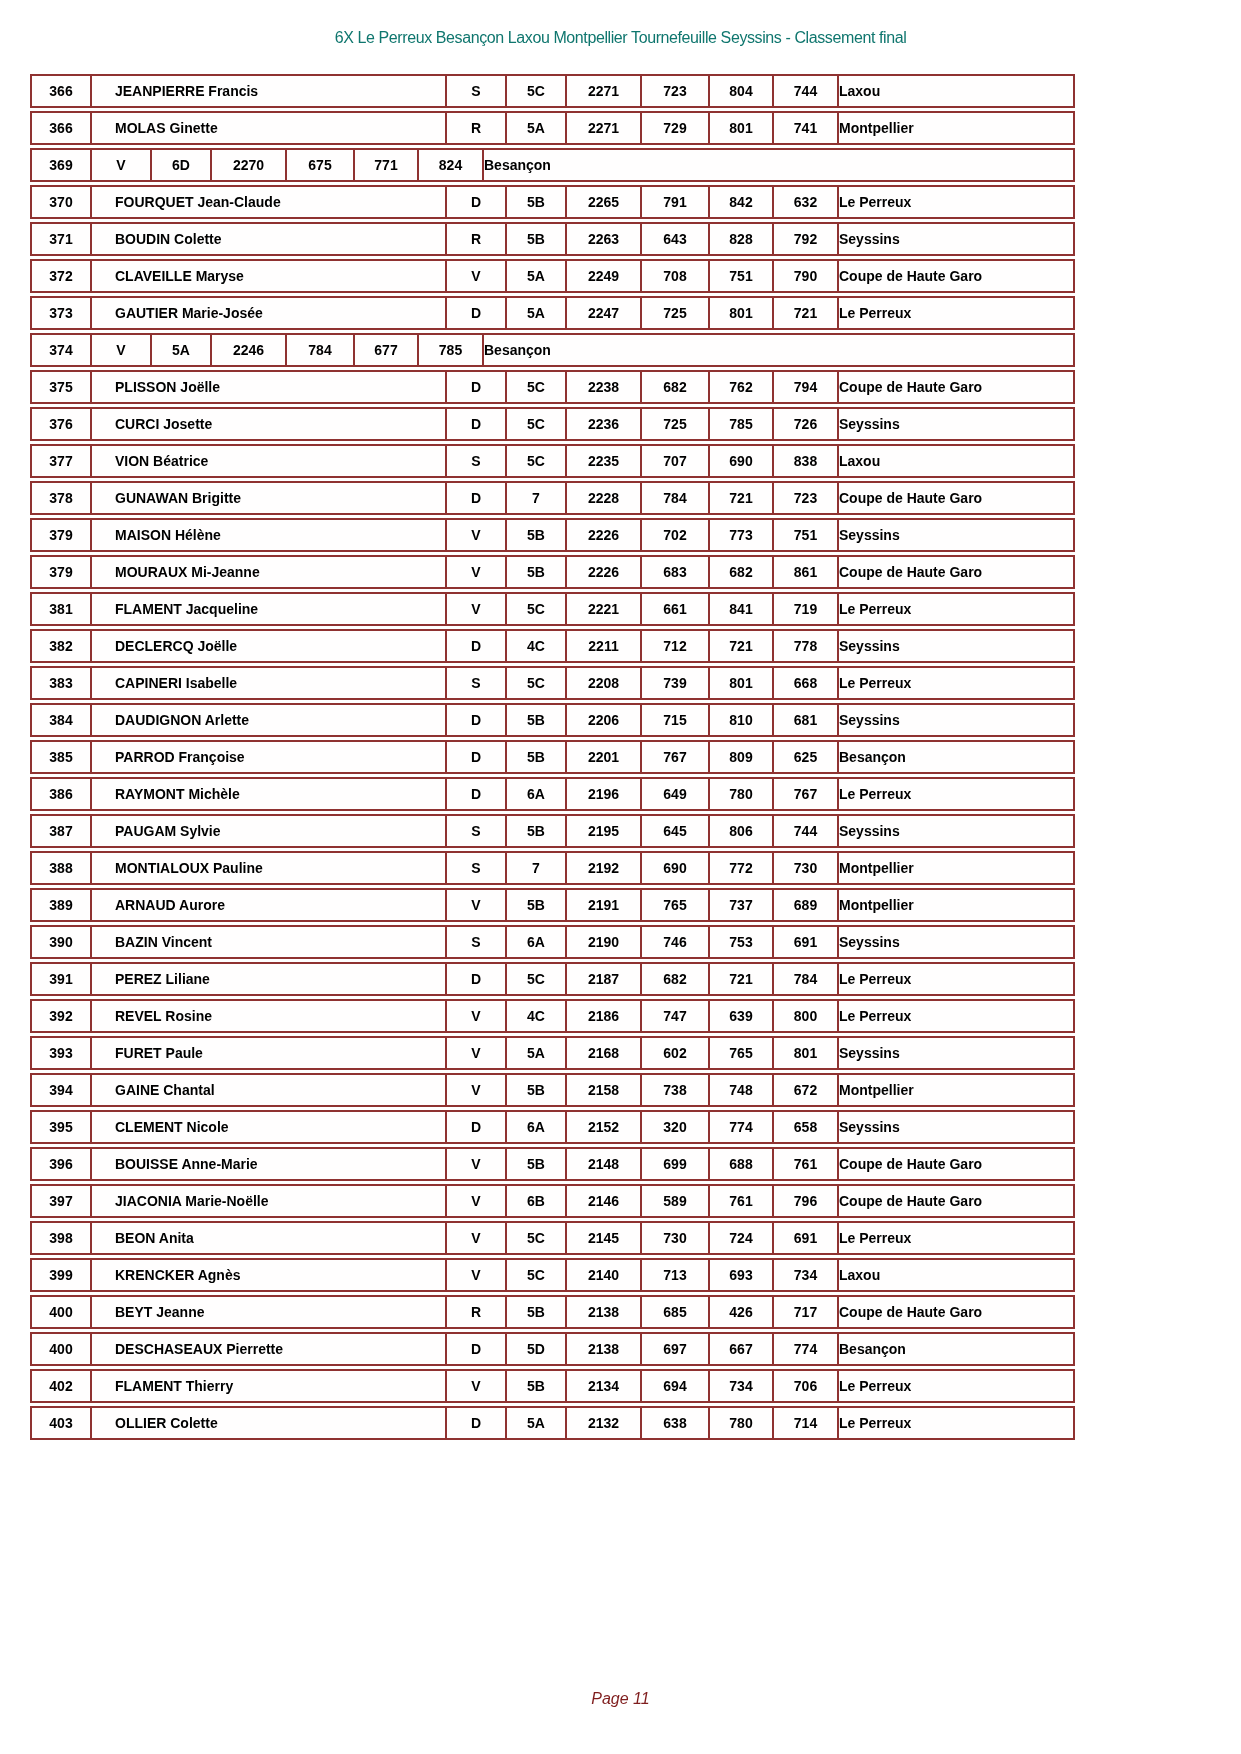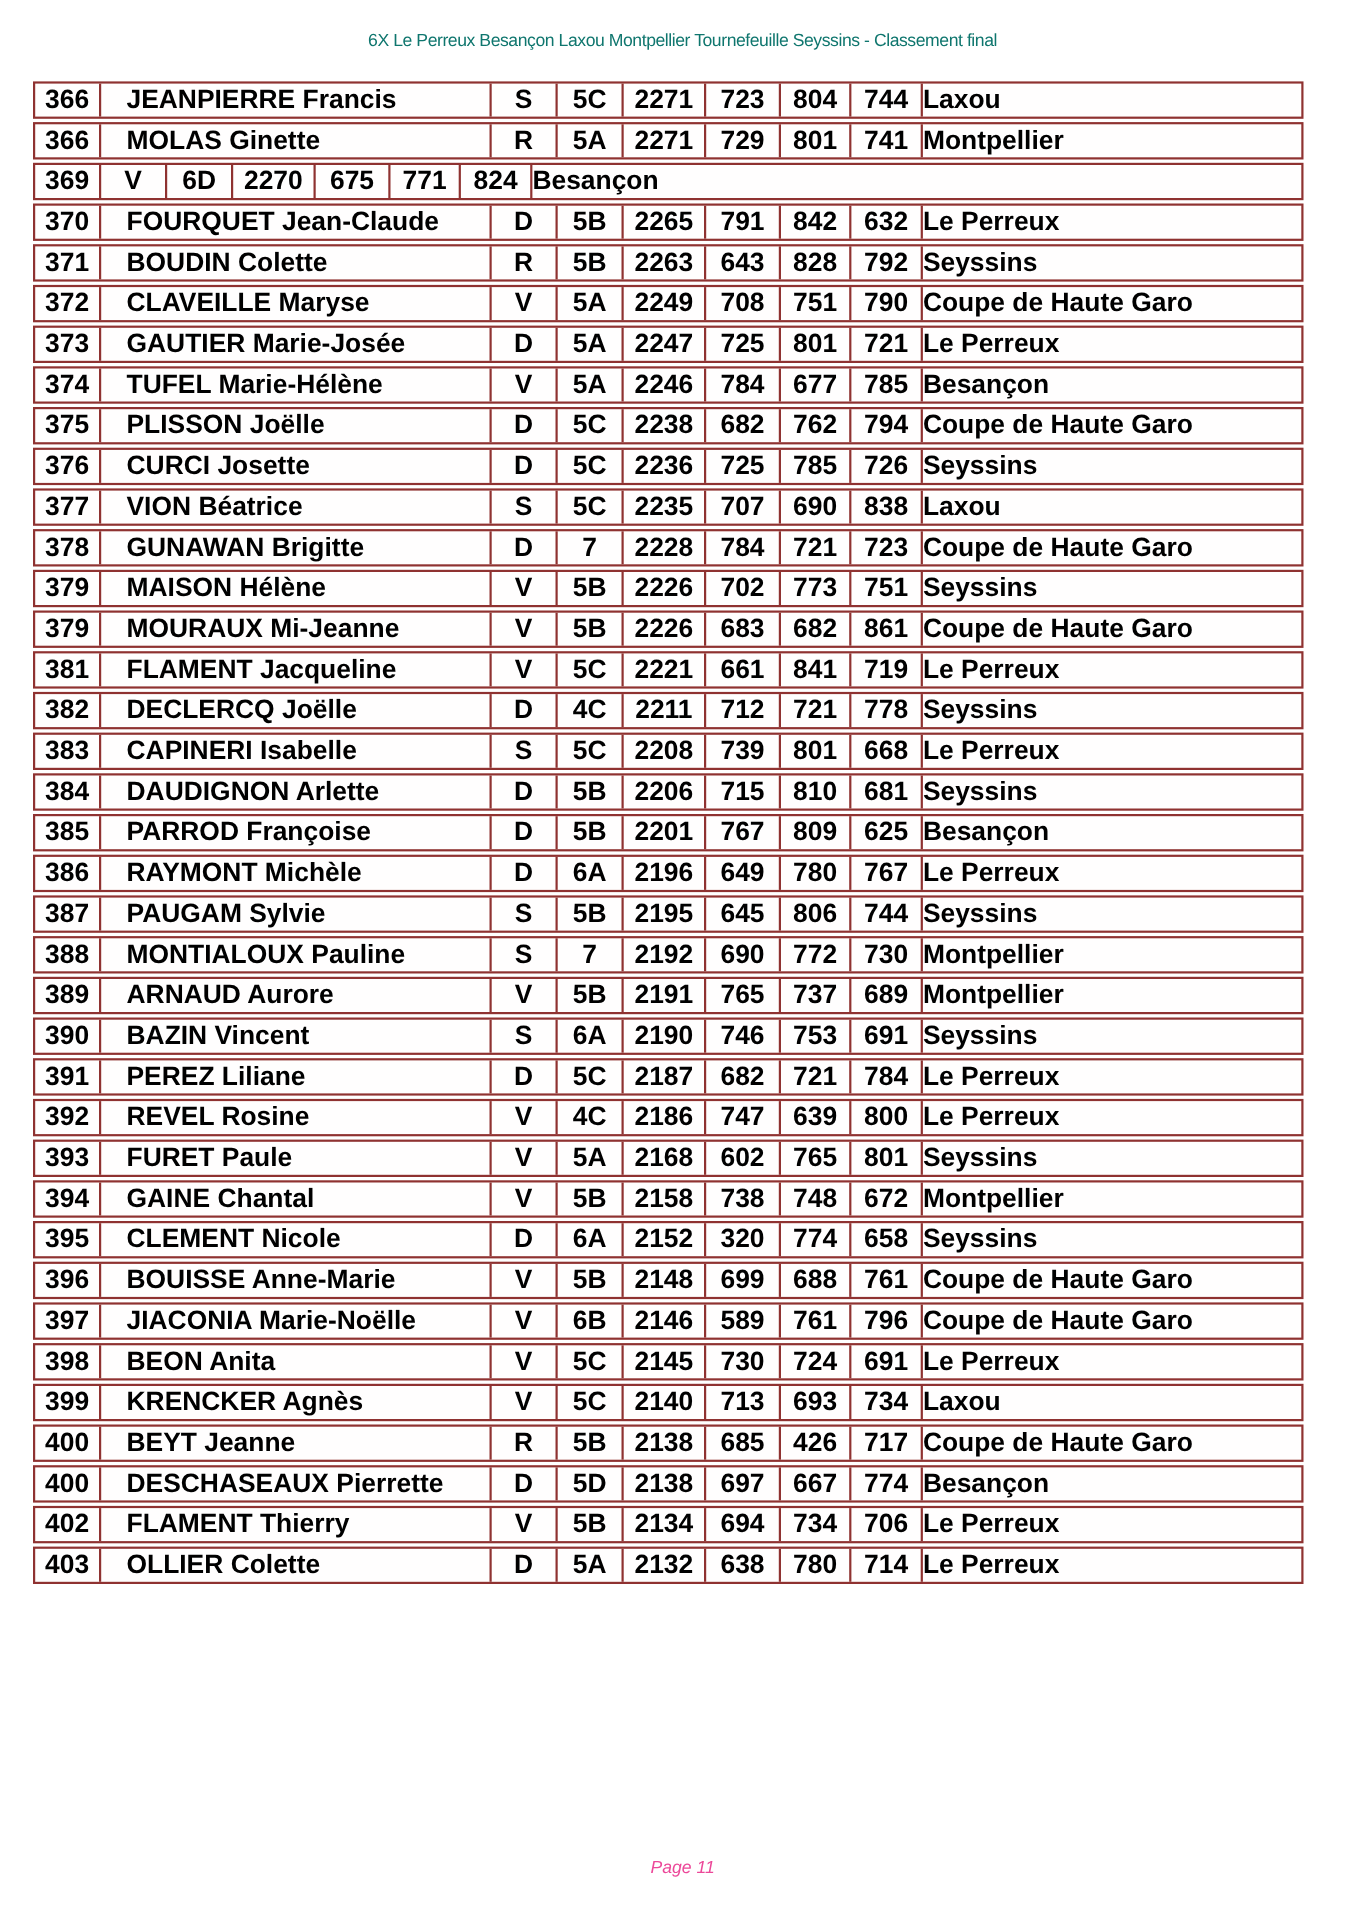--- a/index.html
+++ b/index.html
@@ -23,27 +23,27 @@
     font-weight:400;
   }
   .results-table{
     position:absolute;
     left:30px;top:74px;
     width:1045px;
   }
   .row{
     box-sizing:border-box;
     display:flex;
-    width:1155px;
+    width:1045px;
     height:34px;
     border:2px solid var(--maroon);
     margin-bottom:3px;
     background:#fffefe;
     font-weight:bold;
-    font-size:24px;
+    font-size:14px;
     color:var(--row-text);
   }
   .cell{
     box-sizing:border-box;
     display:flex;
     align-items:center;
     justify-content:center;
     border-left:2px solid var(--maroon);
     overflow:hidden;
     white-space:nowrap;
@@ -56,21 +56,21 @@
   .c-r1{width:68px;}
   .c-r2{width:64px;}
   .c-r3{width:65px;}
   .c-club{flex:1;justify-content:flex-start;}
   .page-footer{
     position:absolute;
     top:1690px;left:0;width:1241px;
     text-align:center;
     font-size:16px;
     font-style:italic;
-    color:#ec4899;
+    color:#7f1d1d;
   }
 </style>
 </head>
 <body>
 
 <div class="doc-title">6X Le Perreux Besançon Laxou Montpellier Tournefeuille Seyssins - Classement final</div>
 
 <div class="results-table">
     <div class="row">
       <div class="cell c-rank">366</div>
@@ -143,21 +143,20 @@
       <div class="cell c-cat">D</div>
       <div class="cell c-series">5A</div>
       <div class="cell c-total">2247</div>
       <div class="cell c-r1">725</div>
       <div class="cell c-r2">801</div>
       <div class="cell c-r3">721</div>
       <div class="cell c-club">Le Perreux</div>
     </div>
     <div class="row">
       <div class="cell c-rank">374</div>
-      <div class="cell c-name">TUFEL Marie-Hélène</div>
       <div class="cell c-cat">V</div>
       <div class="cell c-series">5A</div>
       <div class="cell c-total">2246</div>
       <div class="cell c-r1">784</div>
       <div class="cell c-r2">677</div>
       <div class="cell c-r3">785</div>
       <div class="cell c-club">Besançon</div>
     </div>
     <div class="row">
       <div class="cell c-rank">375</div>

